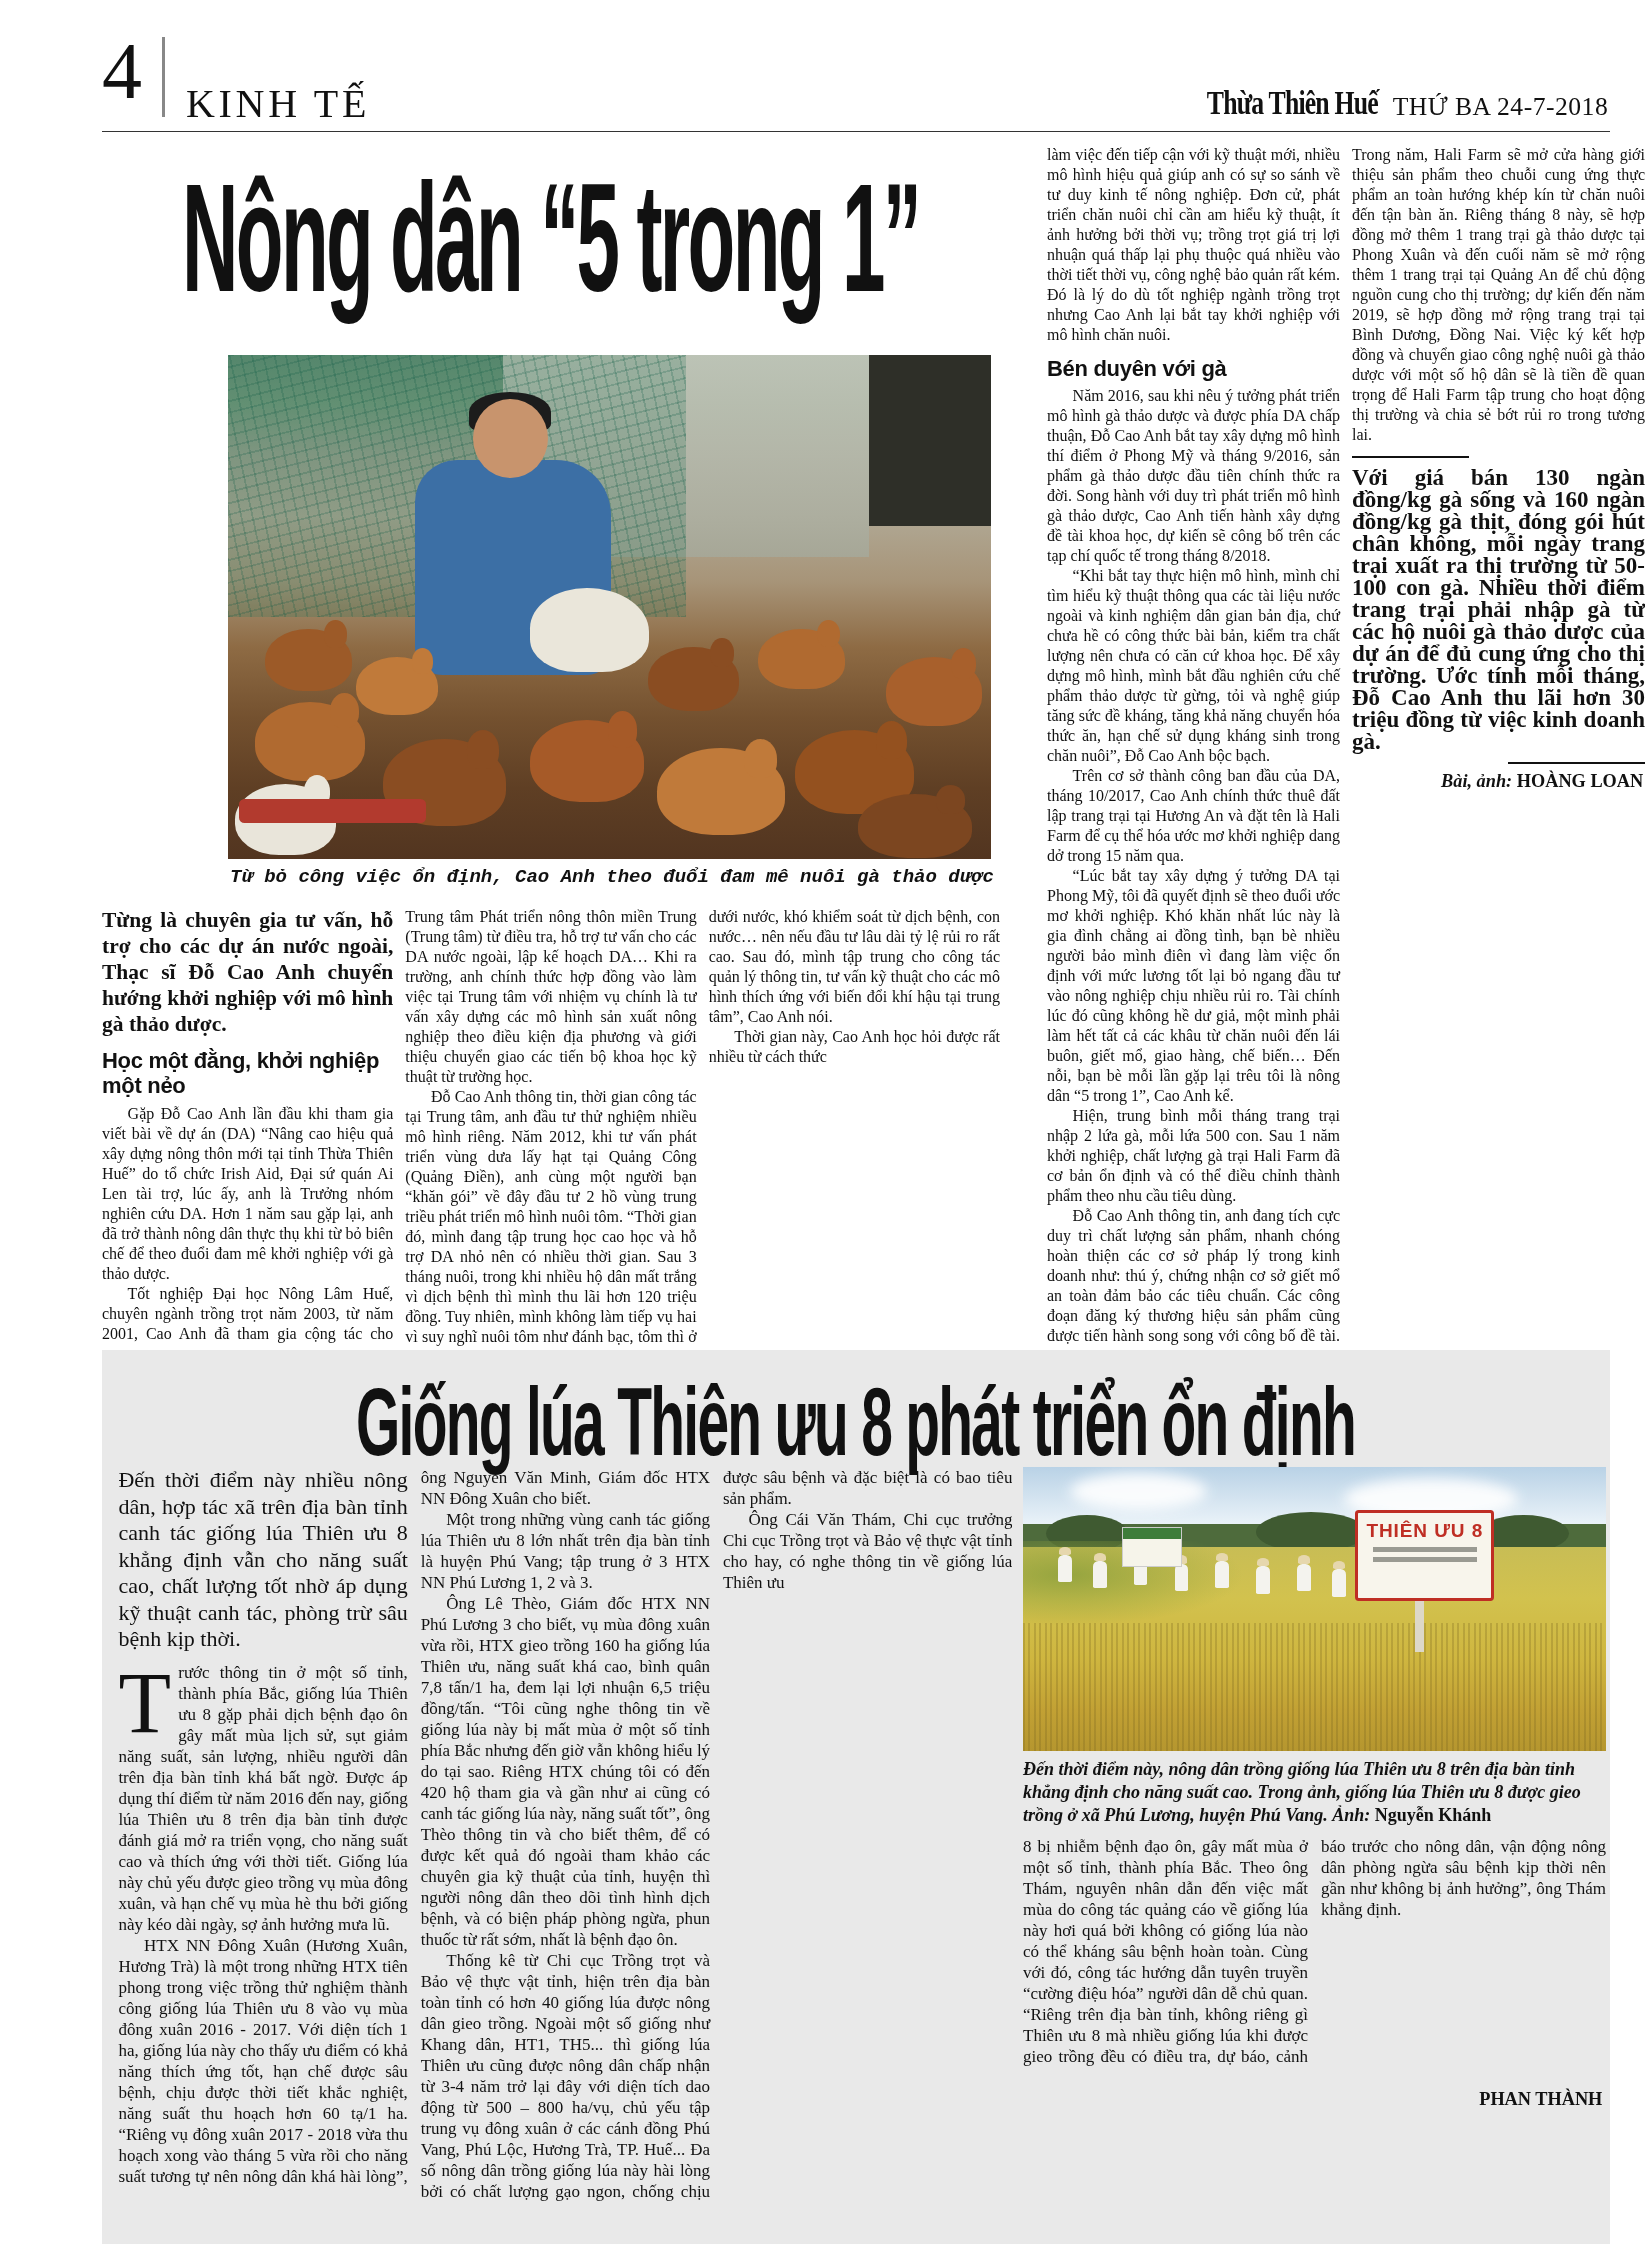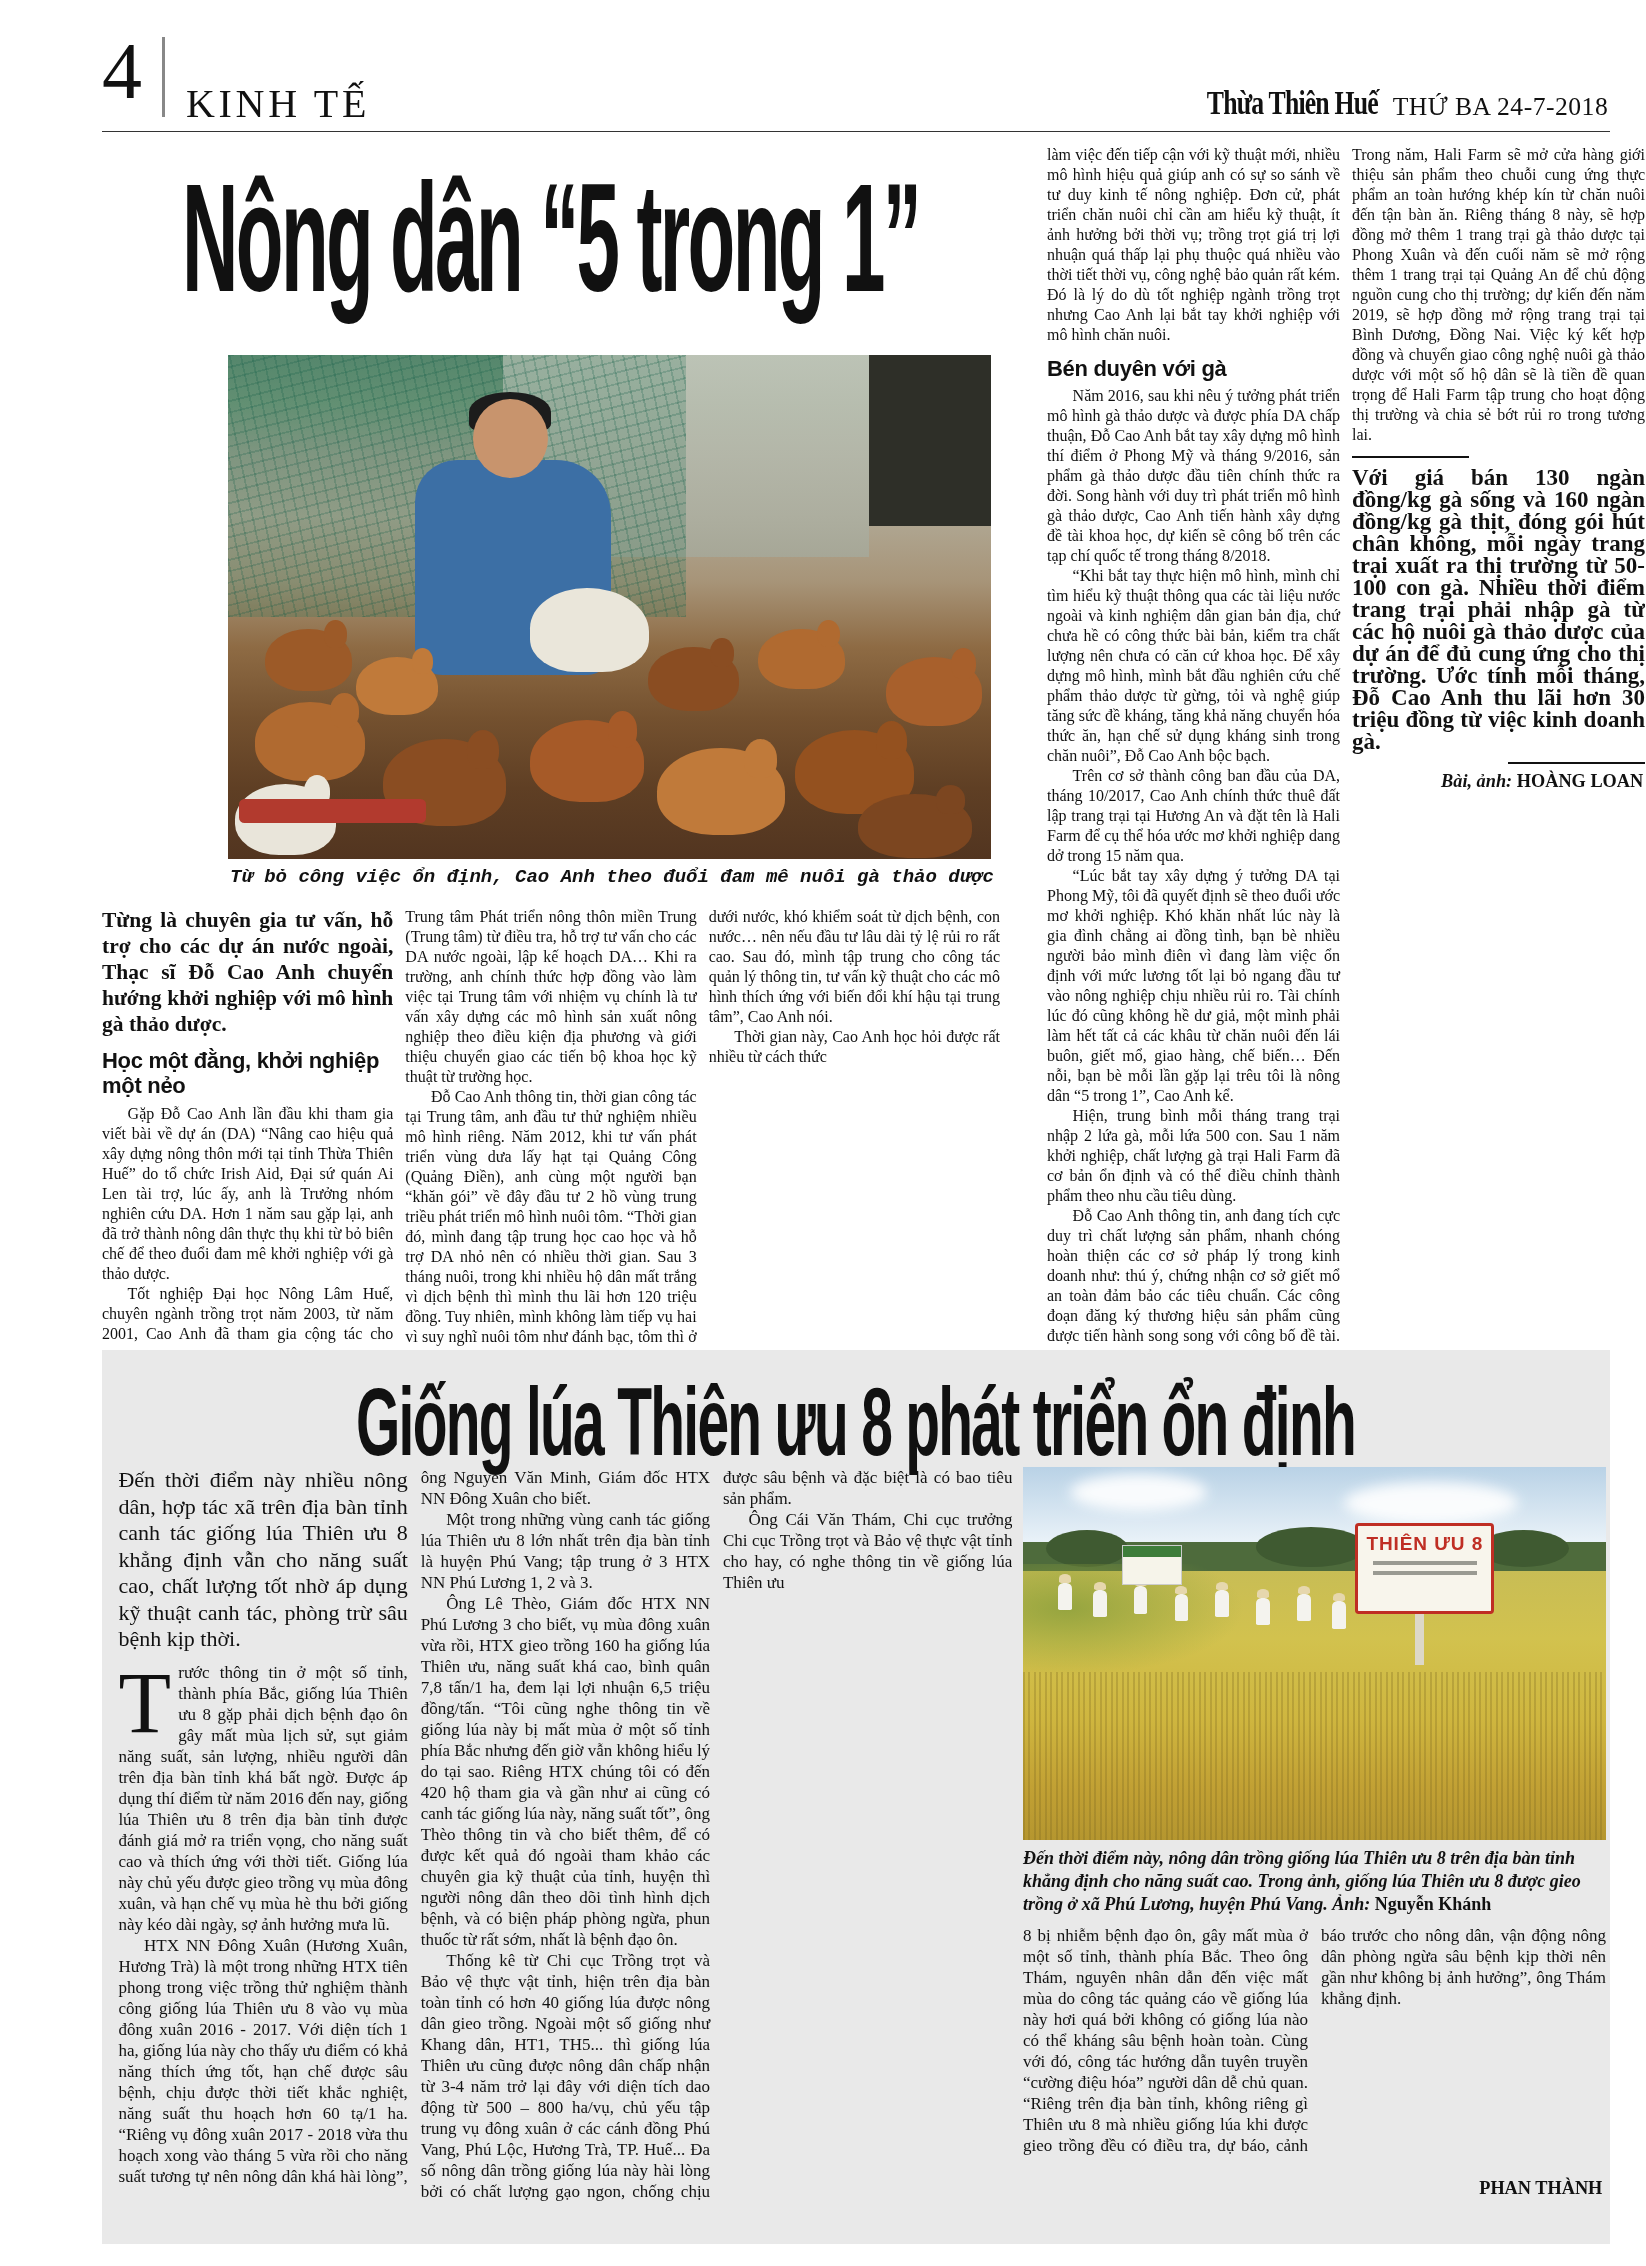--- a/index.html
+++ b/index.html
@@ -58,21 +58,21 @@
   .byline-name { font-weight:bold; }
 
   
   .a2 { position:absolute; left:0; top:1350px; width:1508px; height:894px; background:#e9e9e9; }
   .a2-headline { position:absolute; left:0; top:7.3px; width:100%; height:95px; display:flex; align-items:center; justify-content:center; }
   .a2-headline span { display:inline-block; white-space:nowrap; font-family:"Liberation Sans",sans-serif; font-weight:bold; font-size:89px; letter-spacing:-2.7px; transform:scale(.64,1.08); }
   .a2-cols { position:absolute; left:16.4px; top:117px; width:894px; height:758px; column-count:3; column-gap:12.8px; column-fill:auto; overflow:hidden; font-size:17px; line-height:21px; }
   .lead2 { font-weight:normal; font-size:22px; line-height:26.5px; text-indent:0 !important; margin-bottom:9px; }
   .dropcap { float:left; font-size:86px; line-height:68px; padding:7.3px 7.3px 0 0; }
   .a2-right { position:absolute; left:921px; top:117px; width:583px; }
-  .photo2 { position:relative; width:583px; height:373px; margin:0; overflow:hidden; background:#5eead4; }
+  .photo2 { position:relative; width:583px; height:284px; margin:0; overflow:hidden; background:#5eead4; }
   .p2-sky { position:absolute; left:0; top:0; width:100%; height:22%; background:linear-gradient(#b9d2e6,#eef5fa); }
   .p2-cloud { position:absolute; background:#fff; border-radius:50%; filter:blur(6.4px); opacity:.9; }
   .p2-trees { position:absolute; left:0; top:20%; width:100%; height:10%; background:#4e6b3c; }
   .p2-treeblob { position:absolute; background:#3f5a31; border-radius:50%; }
   .p2-field { position:absolute; left:0; top:28%; width:100%; height:72%;
     background:linear-gradient(180deg,#c8bd55 0%,#d2c24e 25%,#cfb63f 55%,#c2a134 80%,#b5962f 100%); }
   .p2-green { position:absolute; left:0; top:26%; width:38%; height:30%; background:radial-gradient(ellipse at 20% 40%, rgba(140,160,60,.85), rgba(140,160,60,0) 70%); }
   .p2-texture { position:absolute; left:0; top:55%; width:100%; height:45%;
     background:repeating-linear-gradient(90deg, rgba(120,100,30,.28) 0 1.8px, transparent 1.8px 5.5px); }
   .p2-person { position:absolute; width:13.7px; height:27.4px; background:#f4f3ee; border-radius:5.5px 5.5px 1.8px 1.8px; }

